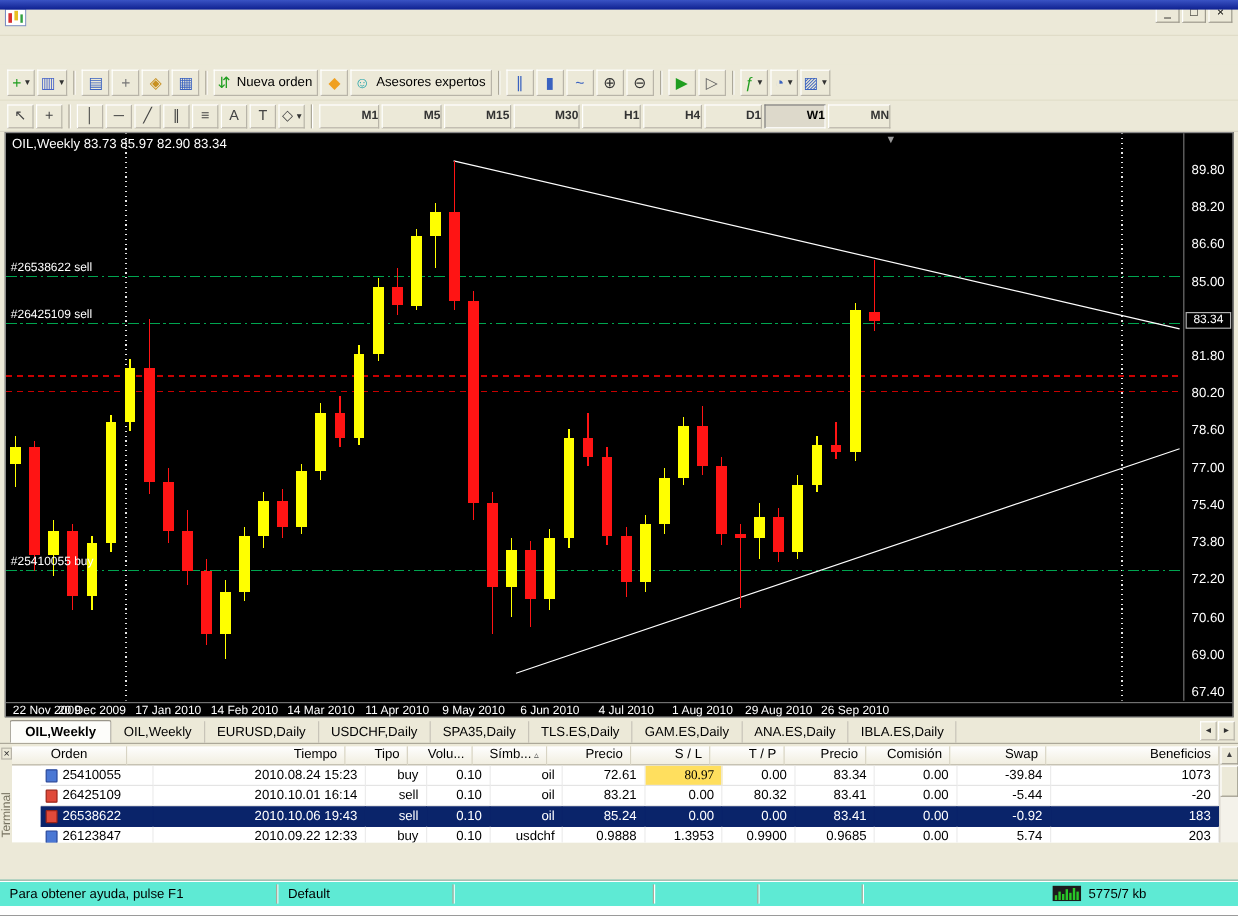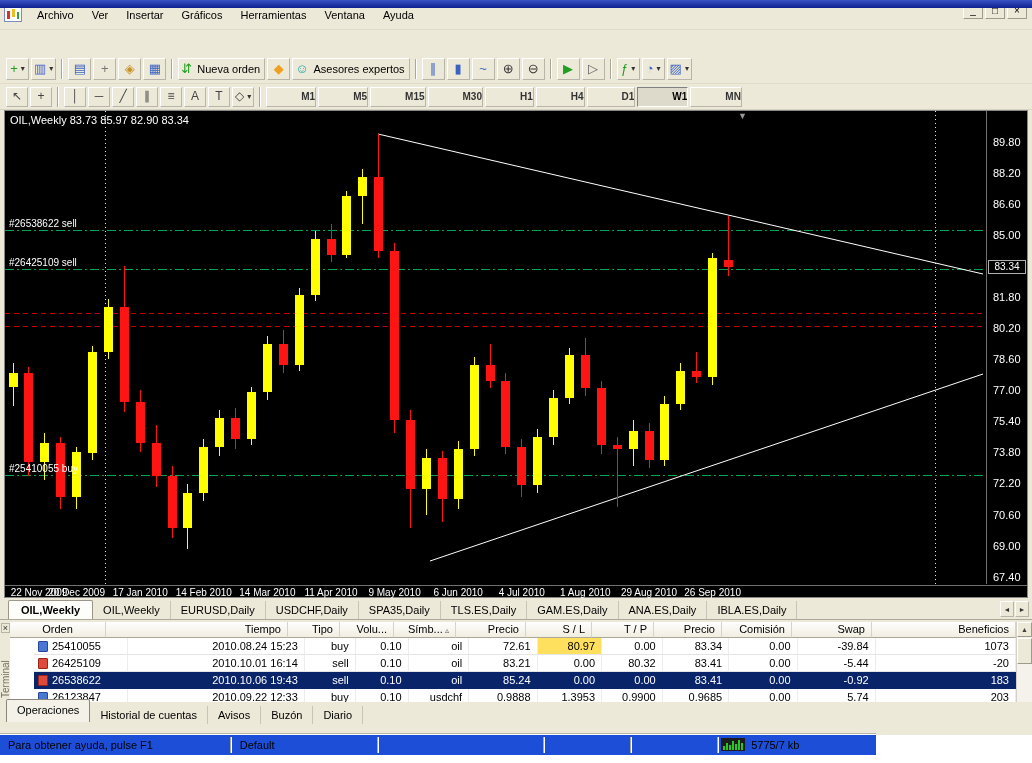--- a/index.html
+++ b/index.html
@@ -78,38 +78,38 @@
     background:linear-gradient(180deg,#fefefe,#f1eee0);
     border-right:1px solid #d8d4c4;border-bottom:1px solid #aca899;white-space:nowrap;overflow:hidden;}
   .thcell.c0{text-align:center;}
   .sort{font-size:8px;color:#555;}
   #t-rows{position:absolute;left:10px;top:18px;width:1006px;height:64px;background:#fff;overflow:hidden;padding-left:24px;}
   .trow{display:flex;height:17px;background:#fff;}
   .tcell{height:17px;line-height:16px;padding:0 6px;text-align:right;
     border-right:1px solid #ececec;border-bottom:1px solid #e4e4e4;white-space:nowrap;overflow:hidden;}
   .tcell.c0{text-align:left;padding-left:2px;display:flex;align-items:center;}
   .trow.selected,.trow.selected .tcell{background:#0a246a;color:#fff;border-color:#0a246a;}
-  .tcell.hl{background:#ffdf5e;color:#000;}
+  .tcell.hl{background:#ffdf5e;color:#000;font-family:Liberation Serif, serif;}
   .ricon{display:inline-block;width:10px;height:11px;margin:0 4px 0 2px;border-radius:1px;}
   .ricon.blue{background:#4a77d4;border:1px solid #28479a;}
   .ricon.red{background:#e04a3a;border:1px solid #9a2418;}
   #t-scroll{position:absolute;left:1016px;top:2px;width:16px;height:80px;background:#f4f2ea;
     border-left:1px solid #d4d0c8;}
   .sc-btn{width:15px;height:15px;display:flex;align-items:center;justify-content:center;font-size:7px;
     color:#404040;background:#ece9d8;border:1px solid;border-color:#fff #9d9a8d #9d9a8d #fff;}
   .sc-thumb{width:15px;height:26px;margin-top:1px;background:#ece9d8;border:1px solid;
     border-color:#fff #9d9a8d #9d9a8d #fff;}
   #terminal-tabs{position:absolute;left:0;top:82px;width:1032px;height:29px;background:#ece9d8;
     display:flex;align-items:flex-start;padding:4px 0 0 6px;}
   .termtab{padding:3px 10px;border-right:1px solid #c8c4b8;white-space:nowrap;}
   .termtab.active{position:relative;margin-top:-7px;background:#f4f2e8;border:1px solid #8a867a;
     border-bottom:none;border-radius:2px 2px 0 0;padding:4px 10px 6px;font-weight:normal;z-index:5;}
 
   
-  #statusbar{left:0;top:733px;width:876px;height:22px;background:#1d4ed8;display:flex;align-items:center;
+  #statusbar{left:0;top:733px;width:1032px;height:22px;background:#5eead4;display:flex;align-items:center;
     border-top:1px solid #b8b4a8;box-shadow:inset 0 1px 0 #fff;}
   .spanel{padding:0 8px;white-space:nowrap;overflow:hidden;}
   .sdiv{width:2px;height:16px;border-left:1px solid #aca899;border-right:1px solid #fff;}
   #traffic-icon{display:inline-flex;margin:0 6px 0 2px;}
   .spacer{flex:1;}
 </style>
 </head>
 <body>
 
 <div id="title-strip" class="abs"></div>
@@ -117,29 +117,20 @@
 
 <div id="menubar" class="abs">
   <span id="app-icon">
     <svg width="18" height="15" viewBox="0 0 18 15">
       <rect x="0.5" y="0.5" width="17" height="14" fill="#ffffff" stroke="#7a8cc0"></rect>
       <rect x="3" y="4" width="3" height="8" fill="#d83030"></rect>
       <rect x="8" y="2" width="3" height="8" fill="#e8c020"></rect>
       <rect x="13" y="5" width="2" height="7" fill="#30a040"></rect>
     </svg>
   </span>
-  <div id="menu-items" style="display:flex;">
-      <div class="menu-item">Archivo</div>
-      <div class="menu-item">Ver</div>
-      <div class="menu-item">Insertar</div>
-      <div class="menu-item">Gráficos</div>
-      <div class="menu-item">Herramientas</div>
-      <div class="menu-item">Ventana</div>
-      <div class="menu-item">Ayuda</div>
-    </div>
   <div id="win-controls">
     <div class="wbtn">_</div>
     <div class="wbtn">□</div>
     <div class="wbtn">×</div>
   </div>
 </div>
 
 <div id="toolbar-main" class="abs toolbar">
     <div class="tbtn">
       <span class="glyph" style="color: rgb(31, 158, 31);">+</span>
@@ -482,27 +473,20 @@
         <div class="tcell" style="width: 68px;">0.9685</div>
         <div class="tcell" style="width: 70px;">0.00</div>
         <div class="tcell" style="width: 80px;">5.74</div>
         <div class="tcell" style="width: 144px;">203</div>
       </div>
     </div>
   <div id="t-scroll">
     <div class="sc-btn">▲</div>
     <div class="sc-thumb"></div>
   </div>
-  <div id="terminal-tabs">
-      <div class="termtab active">Operaciones</div>
-      <div class="termtab">Historial de cuentas</div>
-      <div class="termtab">Avisos</div>
-      <div class="termtab">Buzón</div>
-      <div class="termtab">Diario</div>
-    </div>
 </div>
 
 <div id="statusbar" class="abs">
   <div class="spanel" style="width:230px;">Para obtener ayuda, pulse F1</div>
   <div class="sdiv"></div>
   <div class="spanel" style="width:145px;">Default</div>
   <div class="sdiv"></div>
   <div class="spanel" style="width:165px;"></div>
   <div class="sdiv"></div>
   <div class="spanel" style="width:85px;"></div>

